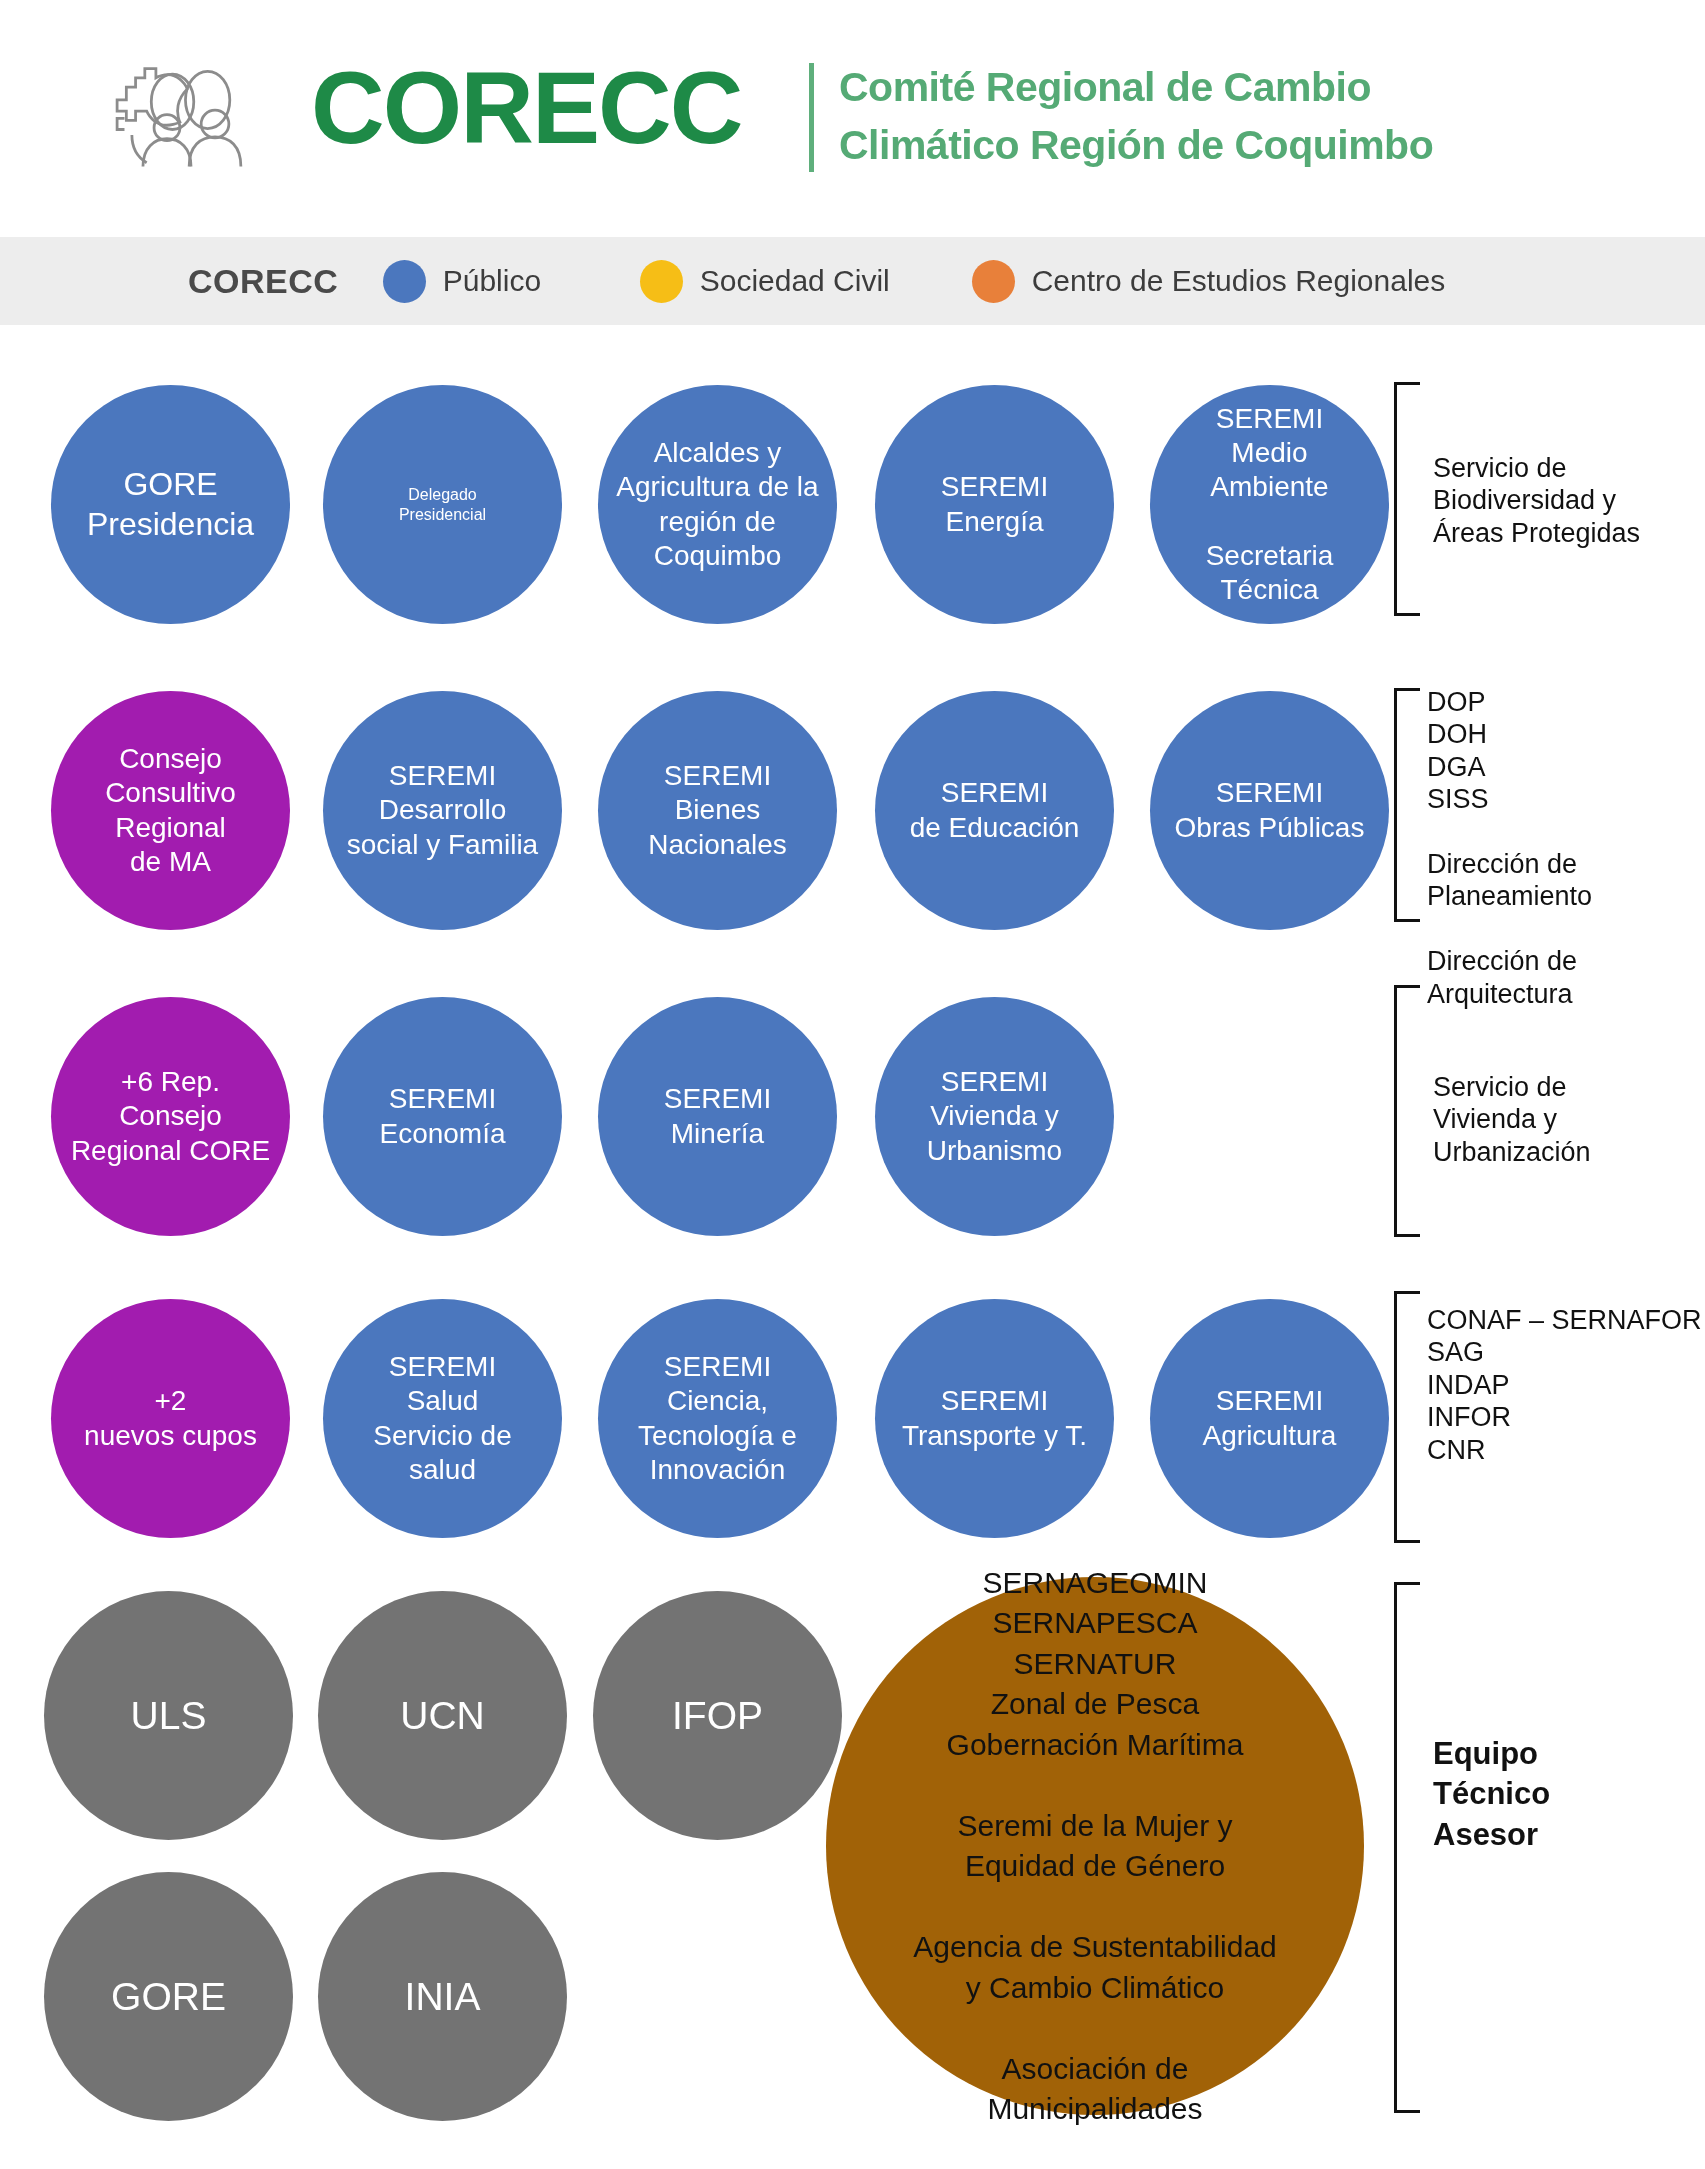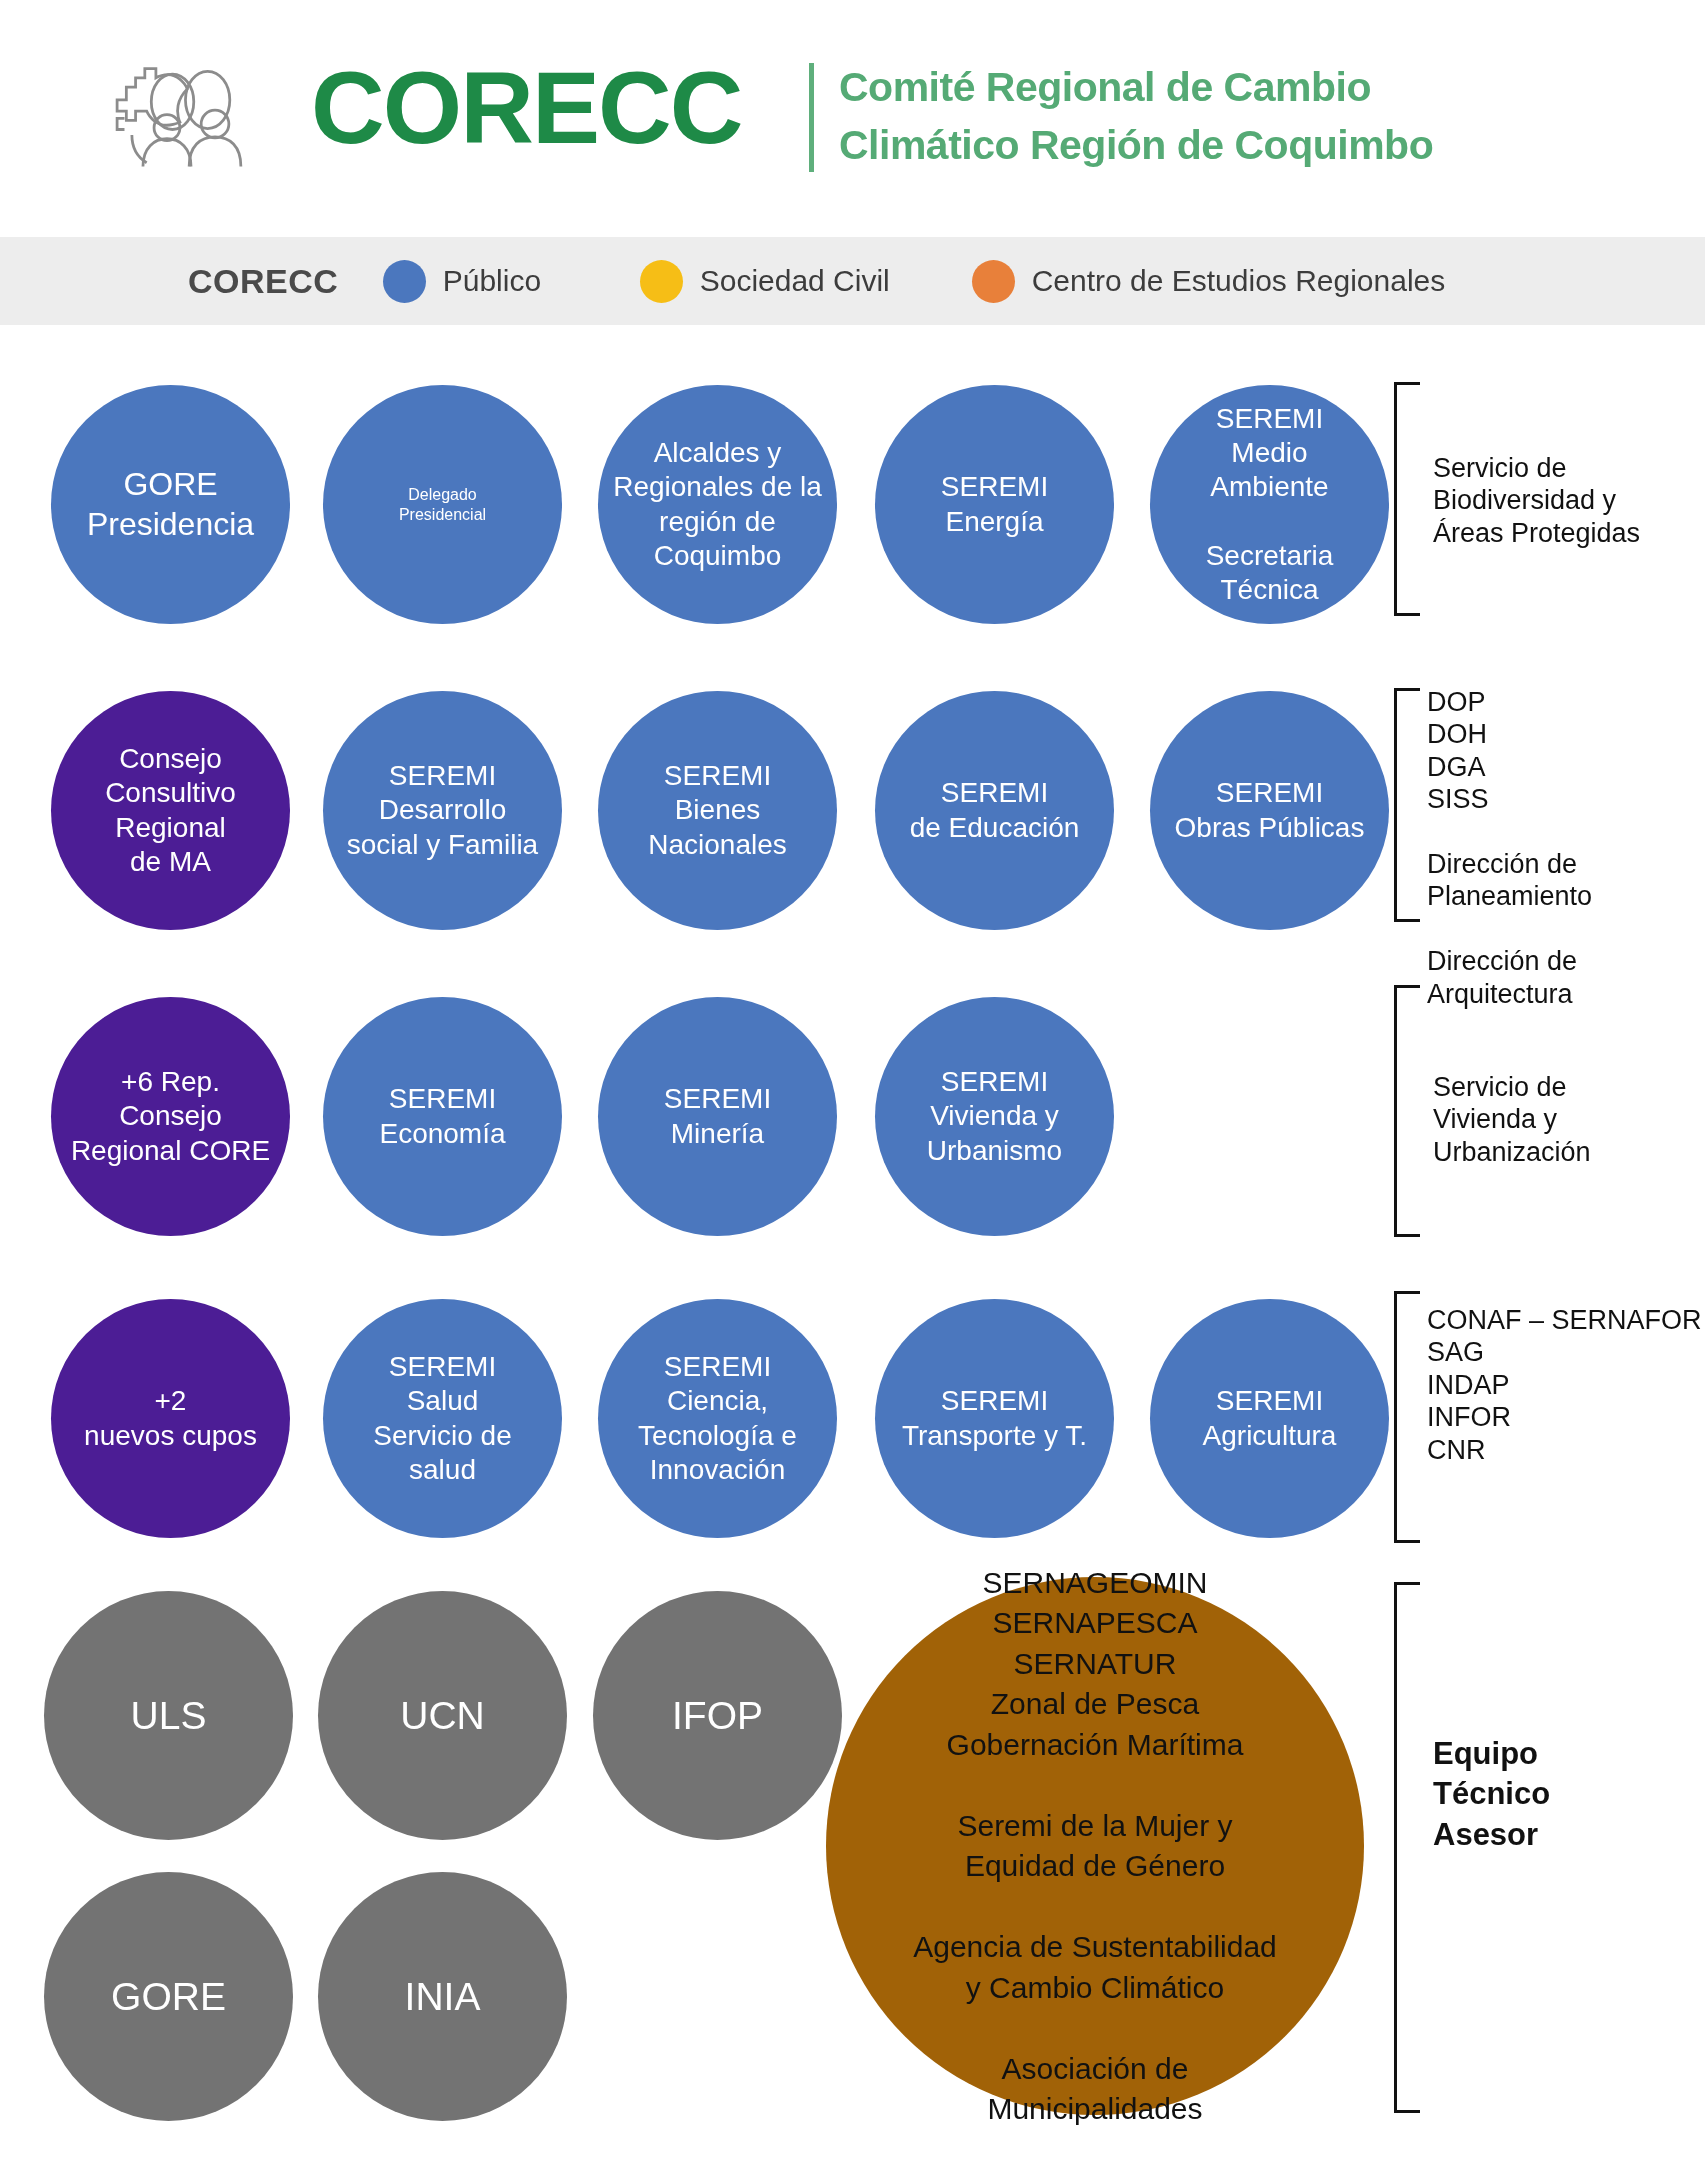--- a/index.html
+++ b/index.html
@@ -99,21 +99,21 @@
     color: #ffffff;
     box-sizing: border-box;
   }
   .node .node-label {
     white-space: pre-line;
     line-height: 1.22;
     padding: 0 9.3px;
   }
 
   .blue  { background: #4B77BE; }
-  .yellow{ background: #4c1d95; }
+  .yellow{ background: #a21caf; }
   .orange{ background: #737373; }
   .gray  { background: #a16207; color: #111111; justify-content: center; }
 
   
   .bracket {
     position: absolute;
     border-left: 3.7px solid #111111;
     border-top: 3.7px solid #111111;
     border-bottom: 3.7px solid #111111;
     box-sizing: border-box;
@@ -184,21 +184,21 @@
 <div class="node blue" style="left:51px; top:385px; width:239px; height:239px;">
   <span class="node-label" style="font-size:32px">GORE
 Presidencia</span>
 </div>
 <div class="node blue" style="left:323px; top:385px; width:239px; height:239px;">
   <span class="node-label" style="font-size:16px">Delegado
 Presidencial</span>
 </div>
 <div class="node blue" style="left:598px; top:385px; width:239px; height:239px;">
   <span class="node-label" style="font-size:28px">Alcaldes  y
-Regionales de la
+Agricultura de la
 región de
 Coquimbo</span>
 </div>
 <div class="node blue" style="left:875px; top:385px; width:239px; height:239px;">
   <span class="node-label" style="font-size:28px">SEREMI
 Energía</span>
 </div>
 <div class="node blue" style="left:1150px; top:385px; width:239px; height:239px;">
   <span class="node-label" style="font-size:28px">SEREMI
 Medio

